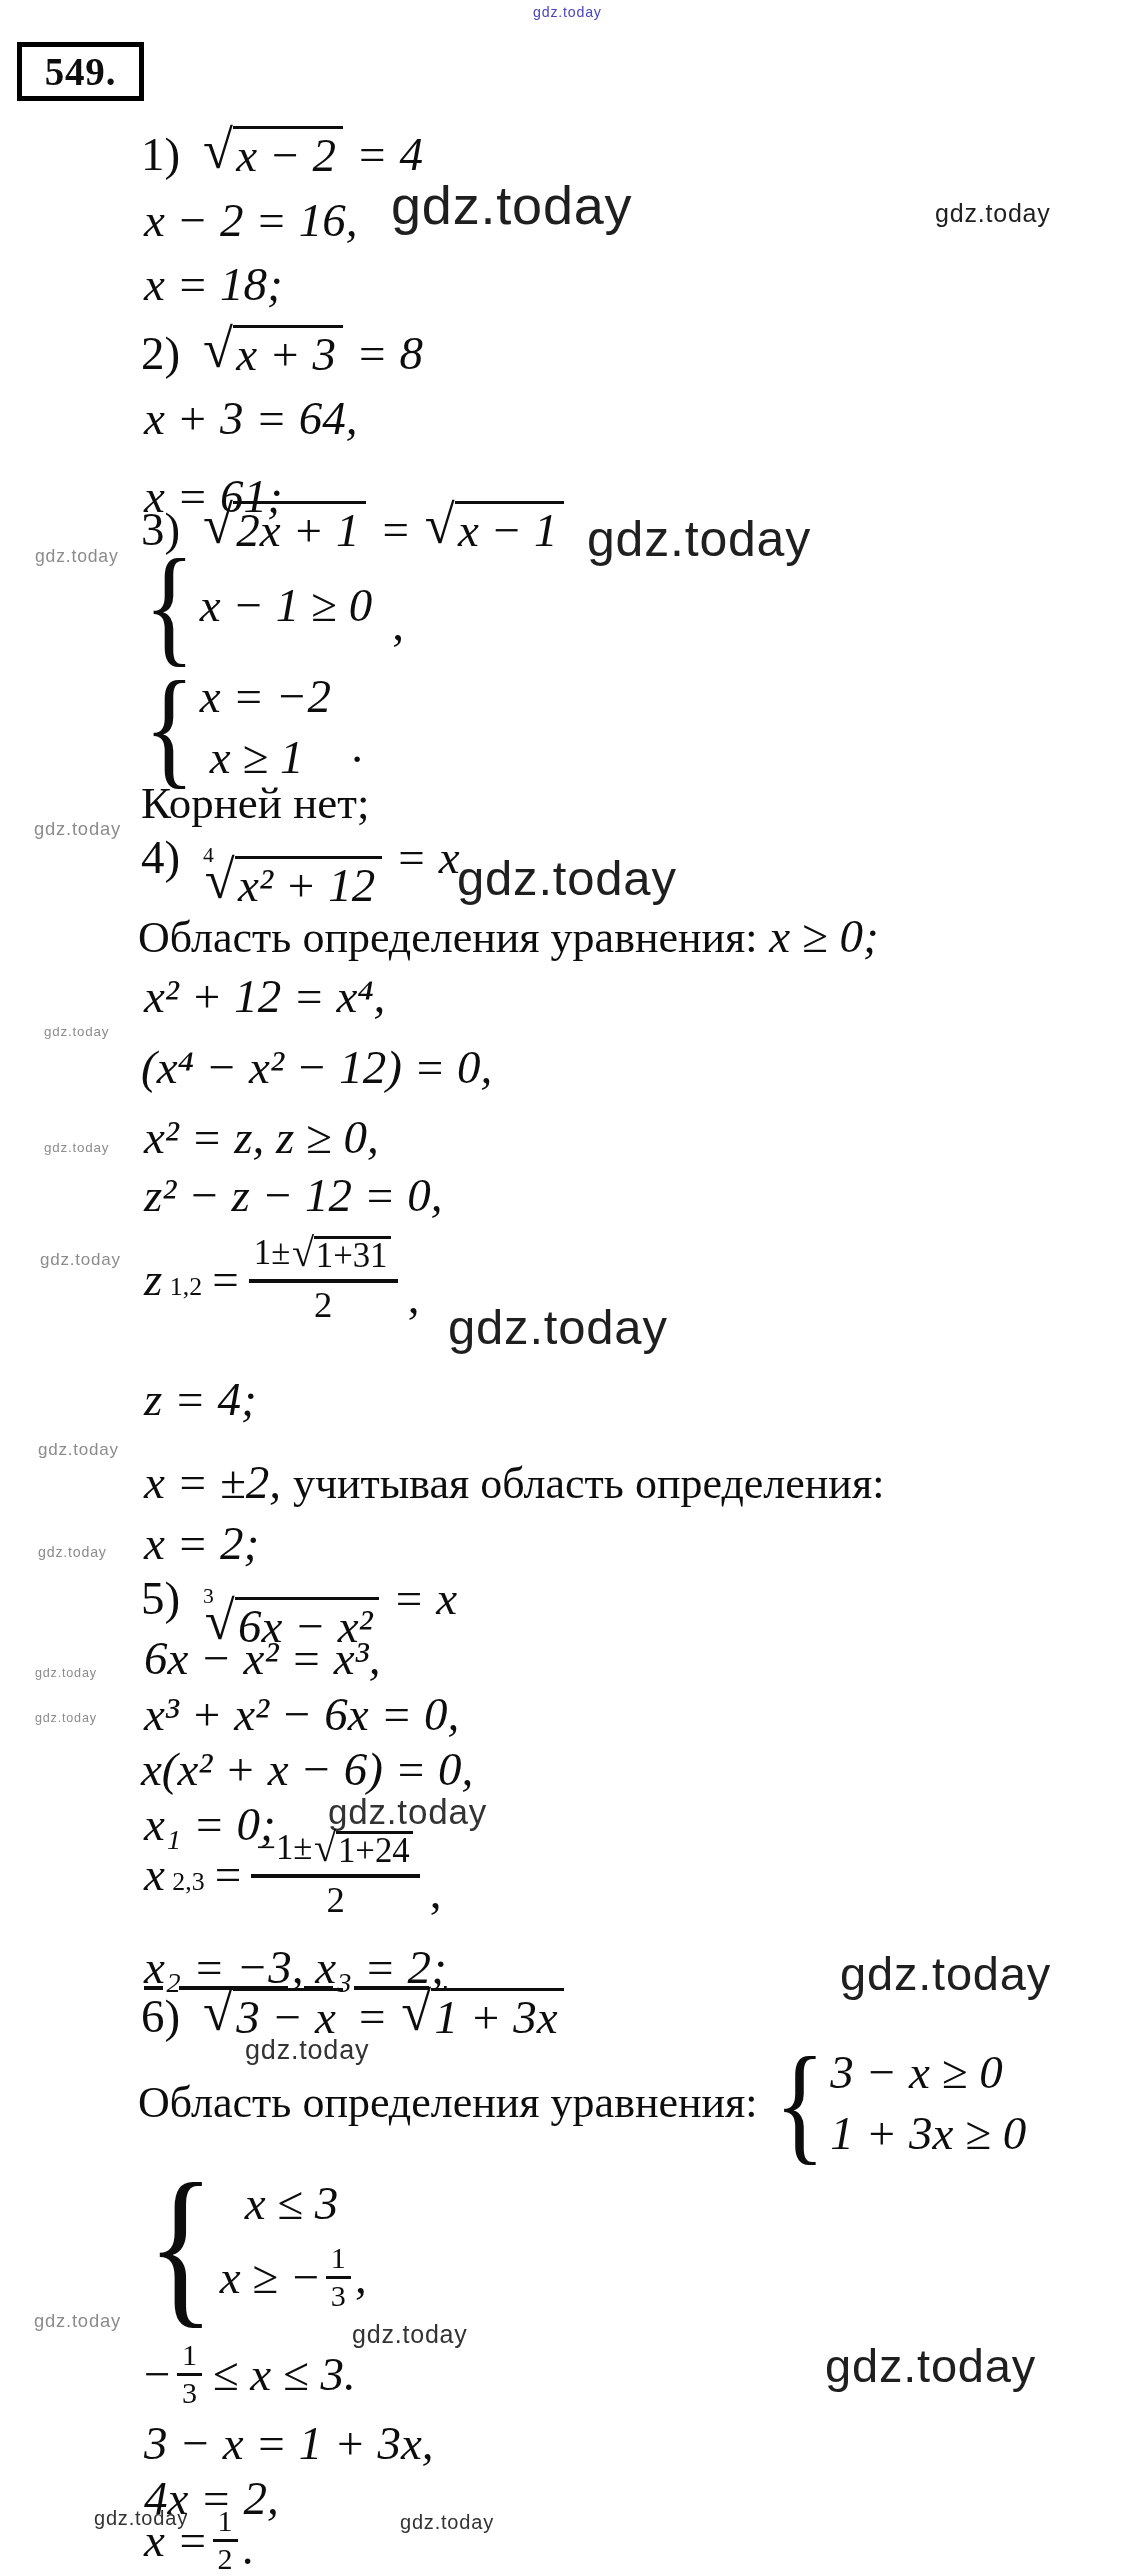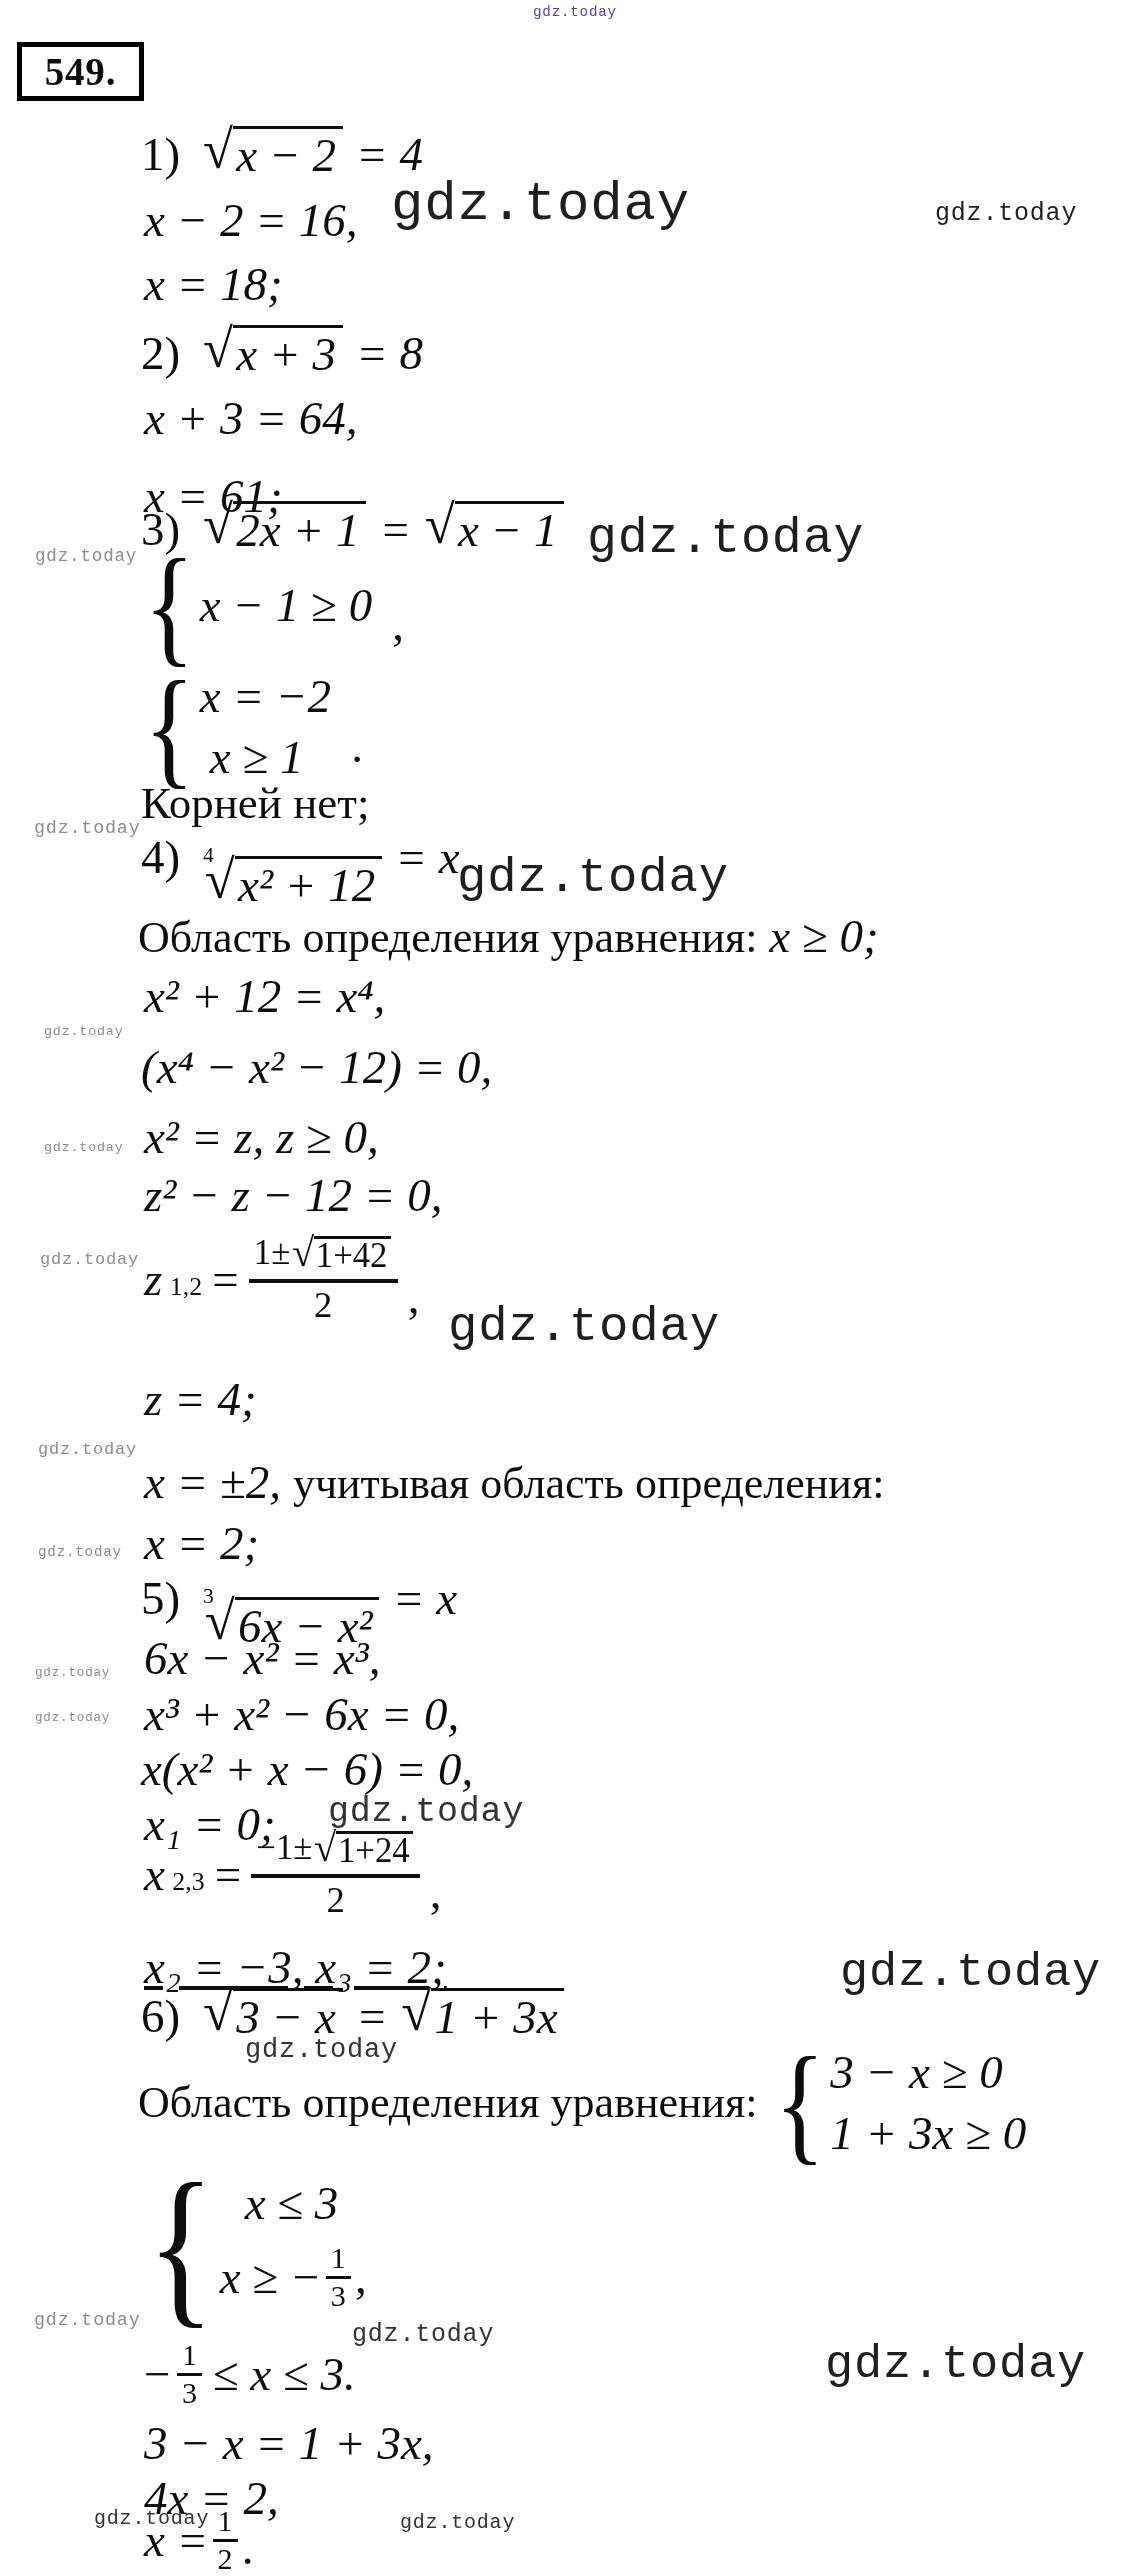--- a/index.html
+++ b/index.html
@@ -48,21 +48,21 @@
   .bigfr .fd{font-size:.78em;padding-top:4.2px;}
   .ssub{font-style:normal;font-size:.55em;transform:translateY(.3em);margin:0 3.4px 0 0.8px;}
   
   .sfr{display:inline-flex;flex-direction:column;align-items:center;line-height:1;font-style:normal;font-size:.64em;vertical-align:middle;margin:0 4.2px;}
   .sfr .fn{border-bottom:3.4px solid var(--ink);padding:0 5px 2.5px 5px;}
   .sfr .fd{padding-top:2.5px;}
   .frow{display:flex;align-items:center;}
   
   .wm{
     position:absolute;white-space:nowrap;
-    font-family:Liberation Mono, monospace;
+    font-family:Liberation Sans, sans-serif;
     font-weight:300;letter-spacing:0.8px;text-align:center;
   }
   .wm-dark{color:var(--wm-dark);}
   .wm-mid{color:var(--wm-mid);}
   .wm-gray{color:var(--wm-gray);}
   .wm-purple{color:var(--wm-purple);}
 </style>
 </head>
 <body>
 
@@ -170,21 +170,21 @@
   <div class="ln" style="left:144px;top:1169px;">z² − z − 12 = 0,</div>
   <div class="ln fline" style="left:144px;top:1236px;">
     <span>z</span>
       <span class="ssub">1,2</span>
     <span class="rm">=</span>
     <span class="bigfr">
       <span class="fn">
           <span>1±</span>
           <span class="sq">
             <span class="rad">√</span>
-            <span class="cont" style="border-top-width:3.4px;">1+42</span>
+            <span class="cont" style="border-top-width:3.4px;">1+31</span>
           </span>
         </span>
       <span class="fd">2</span>
     </span>
     <span class="rm" style="align-self:flex-end;">,</span>
   </div>
   <div class="ln" style="left:144px;top:1373px;">z = 4;</div>
   <div class="ln" style="left:144px;top:1456px;">
     <span>x = ±2,</span>
     <span class="cyr">учитывая область определения:</span>

